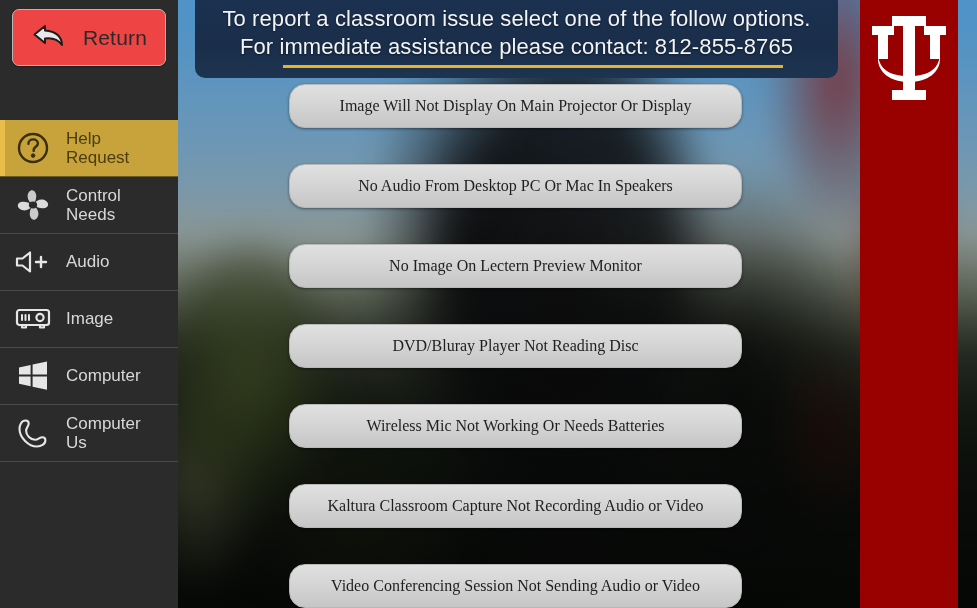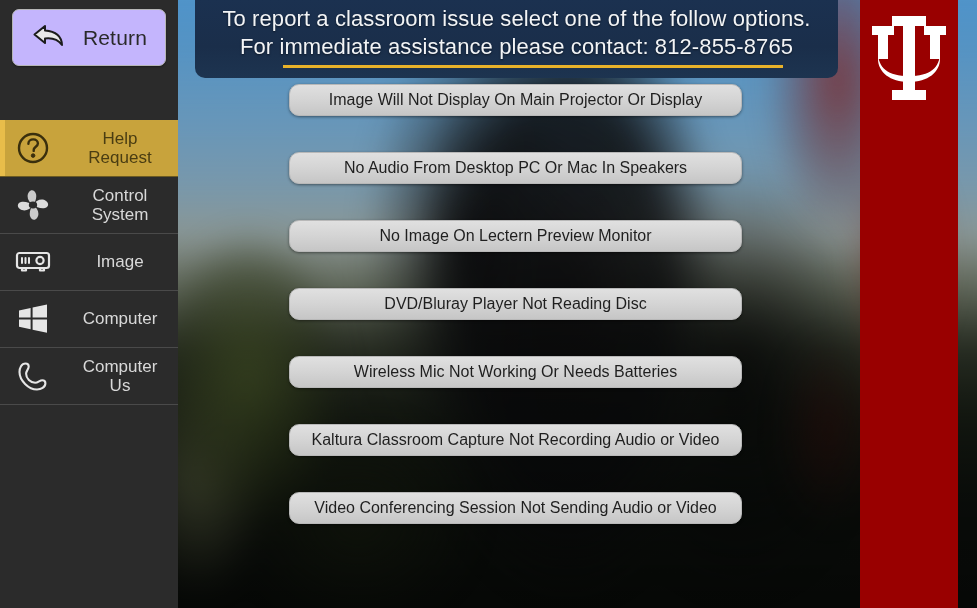--- a/index.html
+++ b/index.html
@@ -77,21 +77,21 @@
     left: 0; top: 0;
     width: 178px; height: 608px;
     background: #2b2b2b;
     z-index: 30;
   }
 
   .return-btn {
     position: absolute;
     left: 12px; top: 9px;
     width: 154px; height: 57px;
-    background: #c4b5fd;
+    background: #ef4444;
     border: 1px solid #b6b6b6;
     border-radius: 7px;
     display: flex;
     align-items: center;
     justify-content: center;
     gap: 16px;
     cursor: pointer;
     box-shadow: 0 1px 2px rgba(0,0,0,0.35);
   }
   .return-btn .lbl {
@@ -118,23 +118,22 @@
     display: flex;
     align-items: center;
     justify-content: center;
     flex: 0 0 66px;
   }
   .nav-item .lbl {
     flex: 1;
     font-size: 17px;
     color: #d8d8d8;
     line-height: 1.12;
-    text-align: center;
+    text-align: left;
     padding-right: 12px;
-    margin-left: 8px;
   }
   .nav-item.selected {
     background: #c8a33c;
     border-bottom-color: #6b5a22;
   }
   .nav-item.selected::before {
     content: "";
     position: absolute;
     left: 0; top: 0; bottom: 0;
     width: 5px;
@@ -173,33 +172,34 @@
 
   
   #issue-list {
     position: absolute;
     left: 289px; top: 84px;
     width: 453px;
     z-index: 15;
   }
   .issue-btn {
     width: 453px;
-    height: 32px;
+    height: 44px;
     margin-bottom: 36px;
     background: linear-gradient(180deg, #e0e0e0 0%, #d4d4d4 50%, #c6c6c6 100%);
     border: 1px solid #b8b8b8;
-    border-radius: 10px;
+    border-radius: 16px;
     display: flex;
     align-items: center;
     justify-content: center;
     font-size: 16px;
     color: #1f1f1f;
     cursor: pointer;
     box-shadow: 0 1px 3px rgba(0,0,0,0.45);
     white-space: nowrap;
+    font-family: Liberation Serif, serif;
   }
   .issue-btn:last-child { margin-bottom: 16px; text-align: right; }
 
   
   #iu-panel {
     position: absolute;
     left: 860px; top: 0;
     width: 98px; height: 608px;
     background: #990000;
     z-index: 25;
@@ -266,23 +266,32 @@
           <svg width="40" height="30" viewBox="0 0 40 30">
             <g fill="#e6e6e6">
               <path d="M20 15c3-5 9-7 13-4 3 2 3 6-1 7-4 1-9-1-12-3z" opacity=".95"></path>
               <path d="M20 15c5 3 7 9 4 13-2 3-6 2-7-2-1-4 1-9 3-11z" opacity=".85"></path>
               <path d="M20 15c-3 5-9 7-13 4-3-2-3-6 1-7 4-1 9 1 12 3z" opacity=".95"></path>
               <path d="M20 15c-5-3-7-9-4-13 2-3 6-2 7 2 1 4-1 9-3 11z" opacity=".85"></path>
               <ellipse cx="20" cy="15" rx="4.2" ry="3.4" fill="#2b2b2b"></ellipse>
             </g>
           </svg>
         </span>
-        <span class="lbl"><span>Control</span><br><span>System</span></span>
-      </div>
-
+        <span class="lbl"><span>Control</span><br><span>Needs</span></span>
+      </div>
+
+      <div class="nav-item">
+        <span class="ico">
+          <svg width="40" height="28" viewBox="0 0 40 28">
+            <path d="M4 10.5h5.5L17 4.5v19l-7.5-6H4z" fill="none" stroke="#e6e6e6" stroke-width="2.2" stroke-linejoin="round"></path>
+            <path d="M23 14h10M28 9v10" stroke="#e6e6e6" stroke-width="2.4" stroke-linecap="round"></path>
+          </svg>
+        </span>
+        <span class="lbl">Audio</span>
+      </div>
 
       <div class="nav-item">
         <span class="ico">
           <svg width="40" height="30" viewBox="0 0 40 30">
             <rect x="4" y="6" width="32" height="15" rx="2.5" fill="none" stroke="#e6e6e6" stroke-width="2.2"></rect>
             <path d="M9 11v5M12.5 11v5M16 11v5" stroke="#e6e6e6" stroke-width="2" stroke-linecap="round"></path>
             <circle cx="27" cy="13.5" r="3.6" fill="none" stroke="#e6e6e6" stroke-width="2.2"></circle>
             <path d="M9 21v2.5h4V21M27 21v2.5h4V21" fill="none" stroke="#e6e6e6" stroke-width="2.2" stroke-linejoin="round"></path>
           </svg>
         </span>

